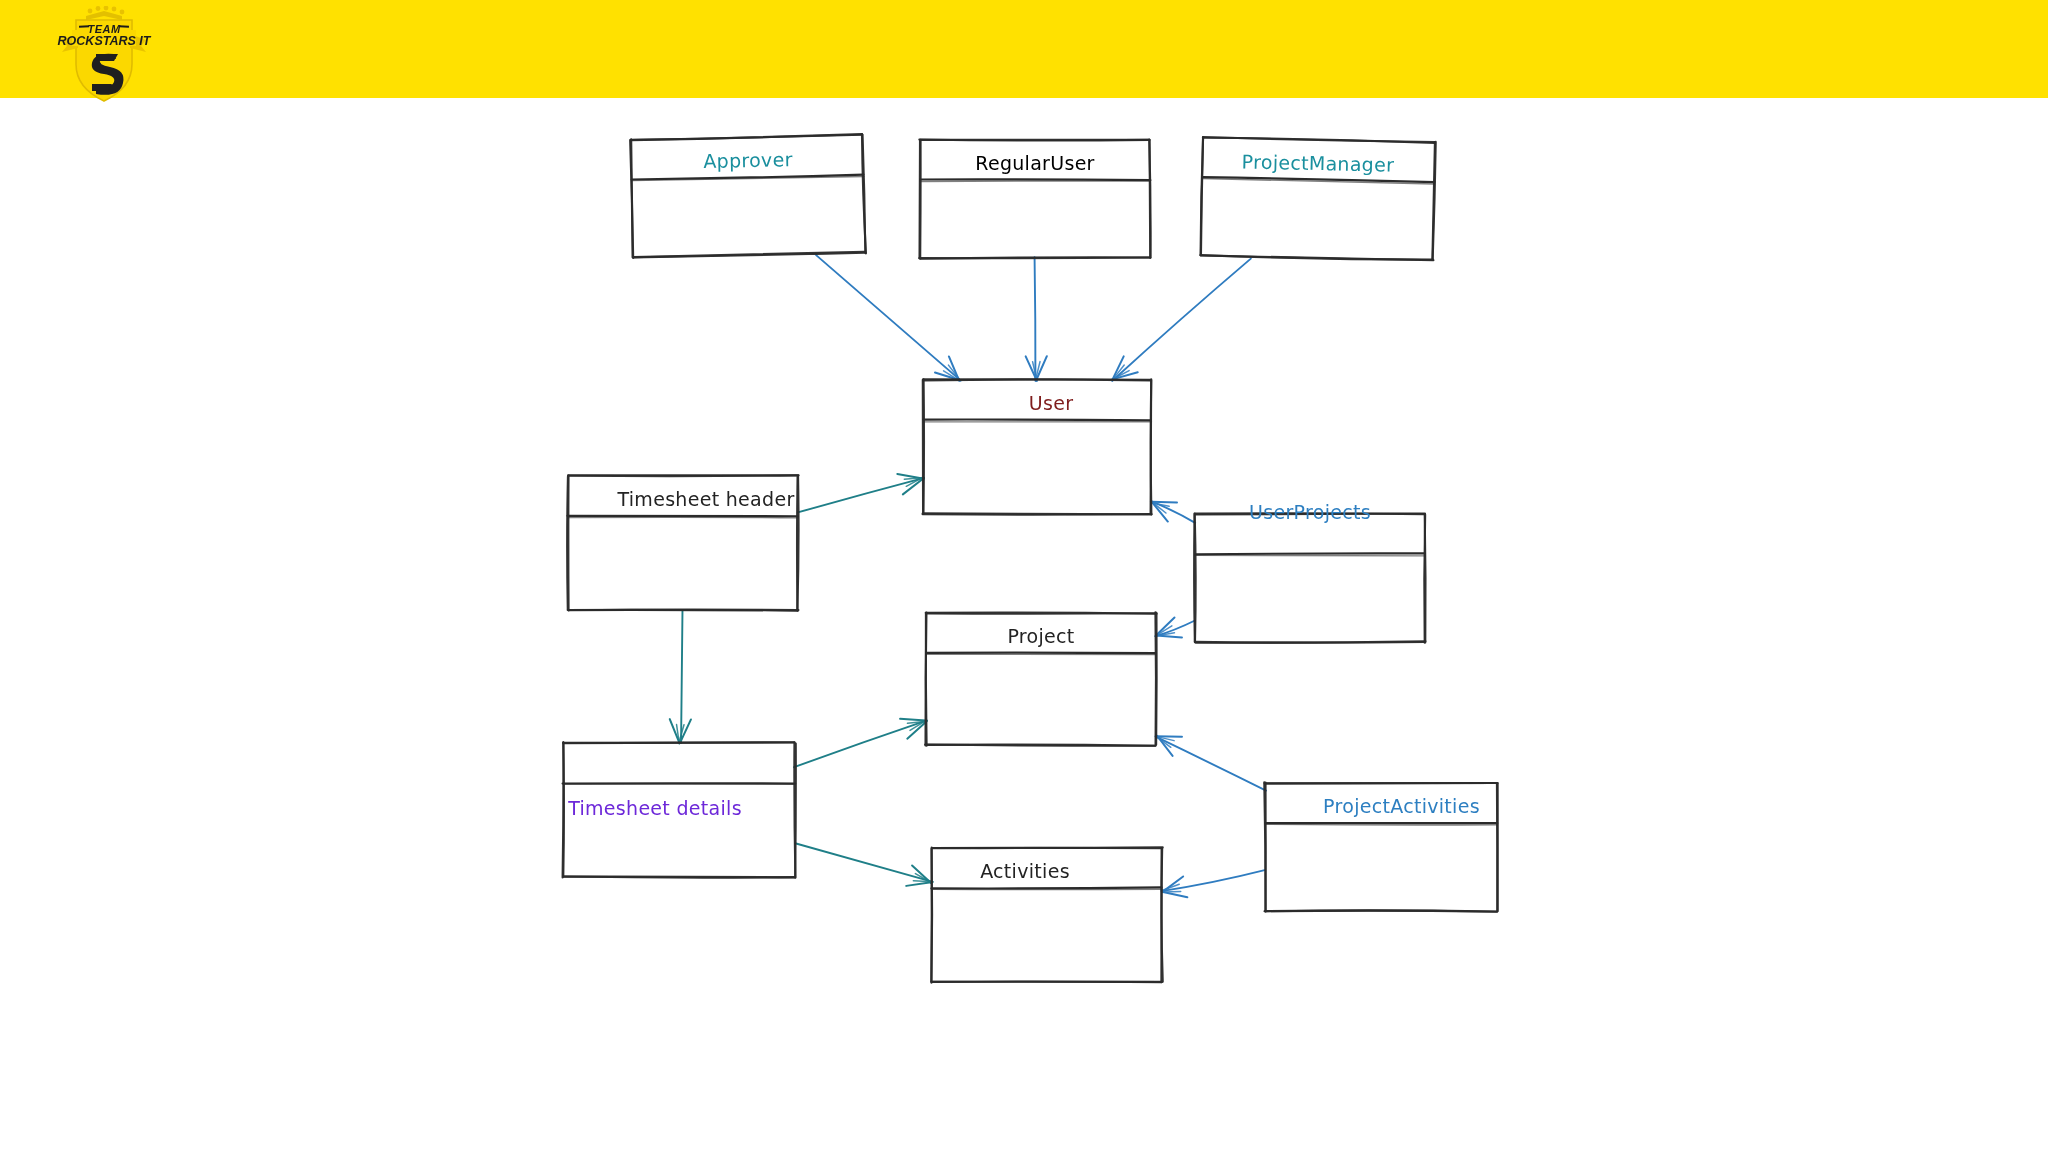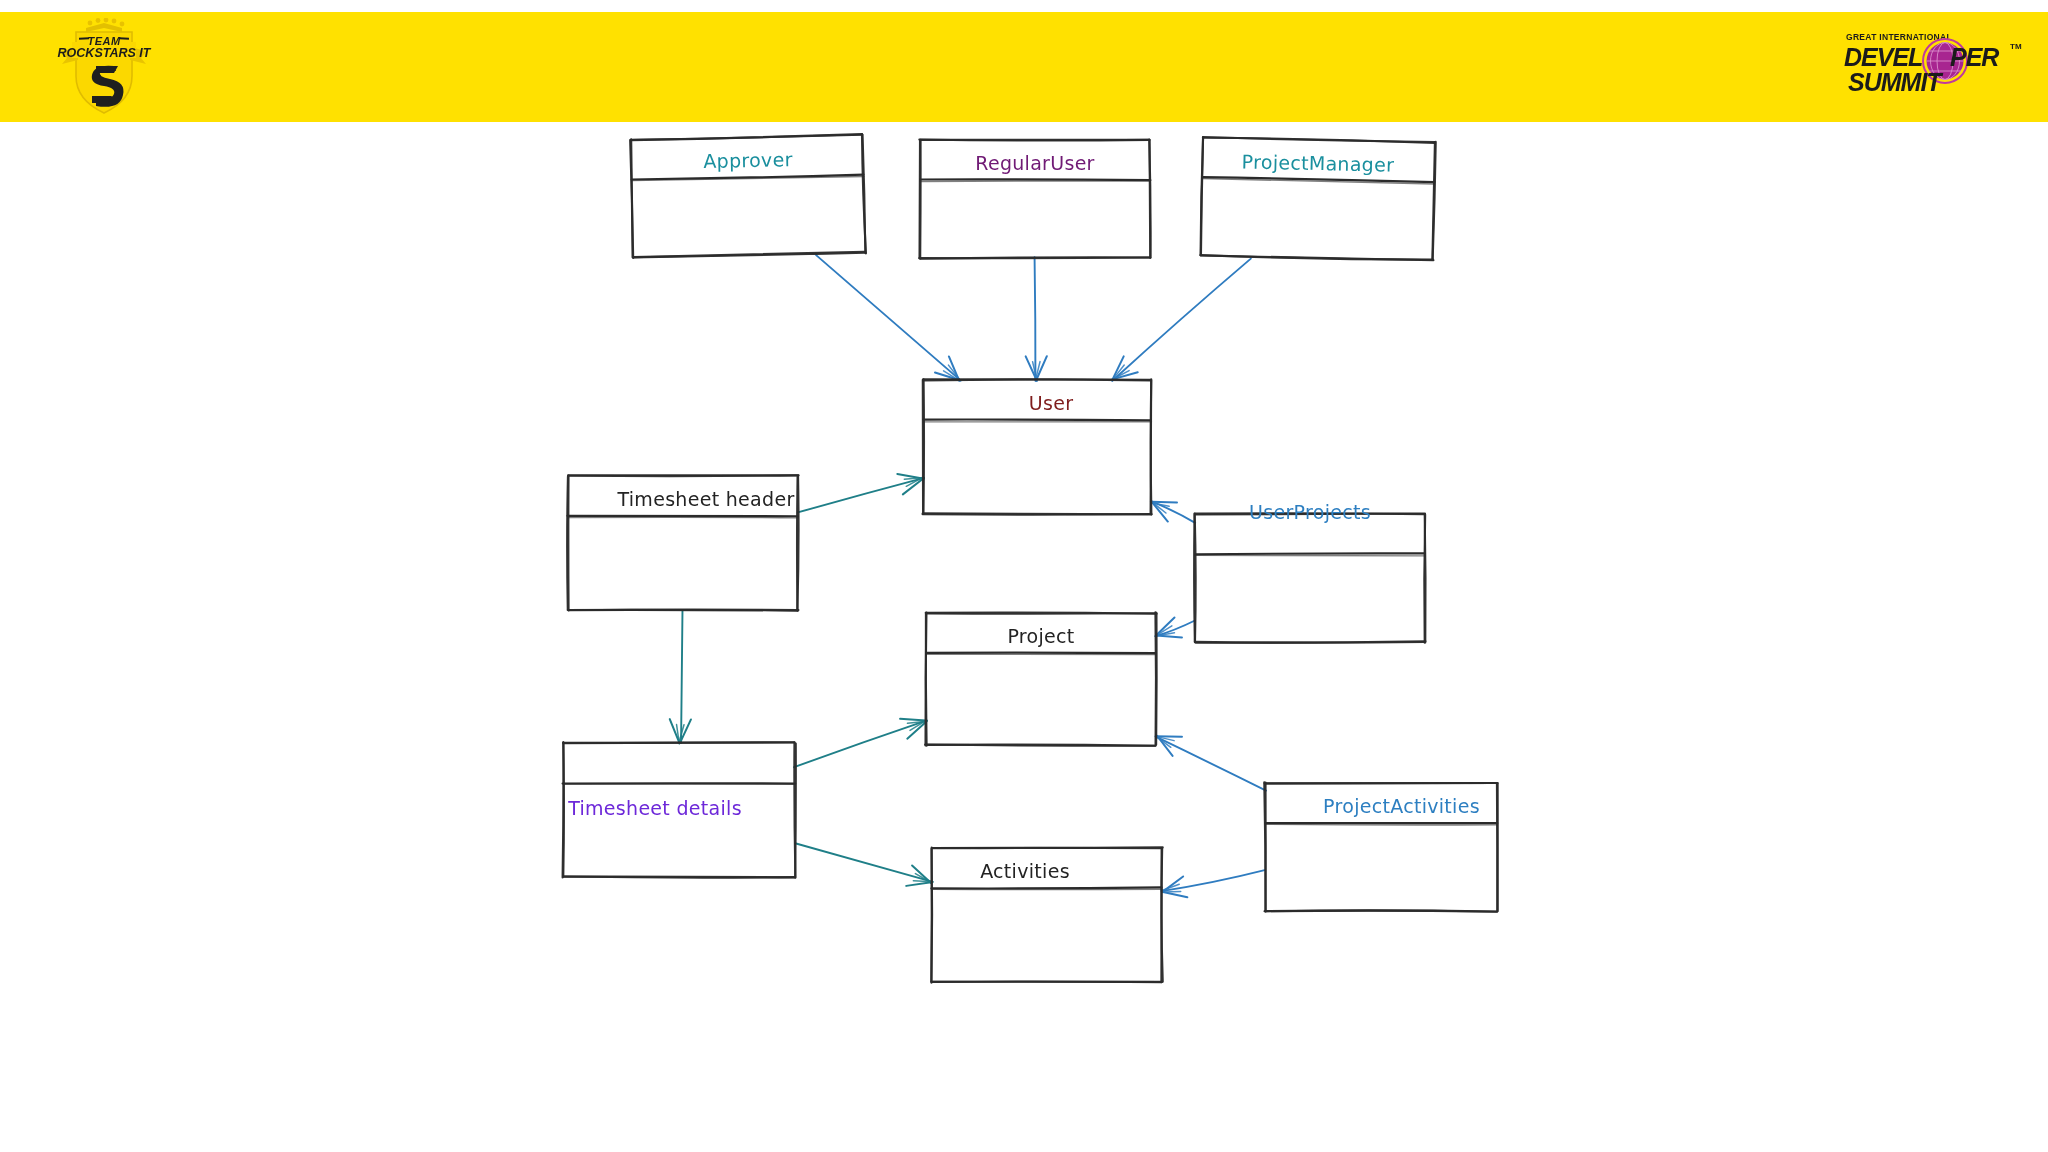--- a/index.html
+++ b/index.html
@@ -11,23 +11,23 @@
     width: 2048px;
     height: 1152px;
     overflow: hidden;
     font-family: "Liberation Sans", sans-serif;
     position: relative;
   }
 
   
   #header-band {
     position: absolute;
-    left: 0; top: 12px;
+    left: 0; top: 0;
     width: 2048px;
-    height: 110px;
+    height: 98px;
     background: #FFE100;
     display: flex;
     align-items: center;
     justify-content: center;
   }
   #slide-title {
     font-family: "Liberation Sans", sans-serif;
     font-size: 55px;
     font-weight: 400;
     color: #1a1a1a;
@@ -162,38 +162,20 @@
       <path d="M62 48 Q42 46 40 57 Q38 66 52 68 Q64 70 62 76 Q60 82 44 80
                L44 88 Q68 92 71 77 Q74 64 58 61 Q46 59 48 54 Q50 50 64 53 Z" fill="#1f1f1f"></path>
       <path d="M44 48 L66 48 L62 55 L44 55 Z" fill="#1f1f1f"></path>
       <path d="M40 78 L60 78 L56 85 L40 85 Z" fill="#1f1f1f"></path>
     </svg>
     <div class="tr-team-txt">TEAM</div>
     <div class="tr-rock-txt">ROCKSTARS IT</div>
   </div>
 
 
-  <div id="brand-logo-right">
-    <div class="gids-small">GREAT INTERNATIONAL</div>
-    <div class="gids-dev">DEVEL</div>
-    <svg style="position:absolute;left:82px;top:8px;" width="46" height="46" viewBox="0 0 46 46">
-      <circle cx="23" cy="23" r="22" fill="none" stroke="#c0399e" stroke-width="2"></circle>
-      <circle cx="23" cy="23" r="18.5" fill="#a82590"></circle>
-      <g stroke="#d98ccb" stroke-width="0.9" fill="none">
-        <ellipse cx="23" cy="23" rx="8" ry="18.5"></ellipse>
-        <ellipse cx="23" cy="23" rx="14.5" ry="18.5"></ellipse>
-        <line x1="4.5" y1="23" x2="41.5" y2="23"></line>
-        <line x1="7" y1="13" x2="39" y2="13"></line>
-        <line x1="7" y1="33" x2="39" y2="33"></line>
-      </g>
-    </svg>
-    <div class="gids-per">PER</div>
-    <div class="gids-tm">TM</div>
-    <div class="gids-summit">SUMMIT</div>
-  </div>
 </div>
 
 <div id="diagram-canvas">
   <svg id="diagram-svg" width="2048" height="1042">
     <g id="relations-layer">
         <g>
           <path d="M 816.1175550308171 145.1272920375817 Q 886.9394472189256 206.82915721010843 959.0644383474659 269.1015579641804" fill="none" stroke="#2f7cc0" stroke-width="1.9" stroke-linecap="round" stroke-linejoin="round" opacity="1"></path>
           <path d="M 948.8845153692658 246.42853555942455 L 959.1480863138431 270.62052792386174" fill="none" stroke="#2f7cc0" stroke-width="2" stroke-linecap="round" stroke-linejoin="round" opacity="1"></path>
           <path d="M 934.9808038196825 262.4371914870324 L 958.9535099311155 270.06361872007307" fill="none" stroke="#2f7cc0" stroke-width="2" stroke-linecap="round" stroke-linejoin="round" opacity="1"></path>
           <path d="M 948.4434249133153 255.16158921397658 L 960.778055553837 270.9973189840081" fill="none" stroke="#2f7cc0" stroke-width="1.5" stroke-linecap="round" stroke-linejoin="round" opacity="0.85"></path>
@@ -388,21 +370,21 @@
           <path d="M 1162.185317612153 738.0716991428619 Q 1160.5273015022872 806.2197786344308 1162.7536922462068 871.7292217257103" fill="none" stroke="#2b2b2b" stroke-width="2.1" stroke-linecap="round" stroke-linejoin="round" opacity="0.95"></path>
           <path d="M 1161.8930538180718 871.891508102739 Q 1046.2691825870747 871.878810883257 931.4581813813459 871.7576000693057" fill="none" stroke="#2b2b2b" stroke-width="2.1" stroke-linecap="round" stroke-linejoin="round" opacity="0.95"></path>
           <path d="M 931.30494403844 871.8364679816349 Q 932.0106906898369 805.786983109632 931.5614204408421 738.5381966120276" fill="none" stroke="#2b2b2b" stroke-width="2.1" stroke-linecap="round" stroke-linejoin="round" opacity="0.95"></path>
           <path d="M 931.4137316227024 778.3835457642487 Q 1048.0381894122056 778.816321660027 1161.4981112003784 777.472325980697" fill="none" stroke="#2b2b2b" stroke-width="2.2" stroke-linecap="round" stroke-linejoin="round" opacity="1"></path>
           <path d="M 932.0704700949465 779.2968466283273 Q 1046.452555299016 779.9371206171052 1162.1335098746388 779.196502924057" fill="none" stroke="#2b2b2b" stroke-width="1.4" stroke-linecap="round" stroke-linejoin="round" opacity="0.6"></path>
         </g>
       </g>
   </svg>
   <div id="labels-layer">
       <div class="entity-label" style="left: 632px; top: 39px; width: 232px; color: rgb(26, 143, 158); transform: rotate(-1.2deg); transform-origin: 50% 50%;">Approver</div>
-      <div class="entity-label" style="left: 920px; top: 42px; width: 230px; color: #701a75; transform: rotate(0deg); transform-origin: 50% 50%;">RegularUser</div>
+      <div class="entity-label" style="left: 920px; top: 42px; width: 230px; color: #000000; transform: rotate(0deg); transform-origin: 50% 50%;">RegularUser</div>
       <div class="entity-label" style="left: 1202px; top: 42px; width: 232px; color: rgb(26, 143, 158); transform: rotate(1.2deg); transform-origin: 50% 50%;">ProjectManager</div>
       <div class="entity-label" style="left: 923px; top: 282px; width: 256px; color: #7f1d1d; transform: rotate(0deg); transform-origin: 50% 50%;">User</div>
       <div class="entity-label" style="left: 568px; top: 378px; width: 276px; color: rgb(35, 35, 35); transform: rotate(0deg); transform-origin: 50% 50%;">Timesheet header</div>
       <div class="entity-label" style="left: 1195px; top: 391px; width: 230px; color: rgb(45, 127, 193); transform: rotate(0deg); transform-origin: 50% 50%;">UserProjects</div>
       <div class="entity-label" style="left: 926px; top: 515px; width: 230px; color: rgb(35, 35, 35); transform: rotate(0deg); transform-origin: 50% 50%;">Project</div>
       <div class="entity-label" style="left: 563px; top: 645px; width: 184px; color: #6d28d9; transform: rotate(0deg); transform-origin: 50% 50%; margin-top: 42px;">Timesheet details</div>
       <div class="entity-label" style="left: 1265px; top: 685px; width: 273px; color: rgb(45, 127, 193); transform: rotate(0deg); transform-origin: 50% 50%;">ProjectActivities</div>
       <div class="entity-label" style="left: 932px; top: 750px; width: 186px; color: rgb(35, 35, 35); transform: rotate(0deg); transform-origin: 50% 50%;">Activities</div>
     </div>
 </div>

